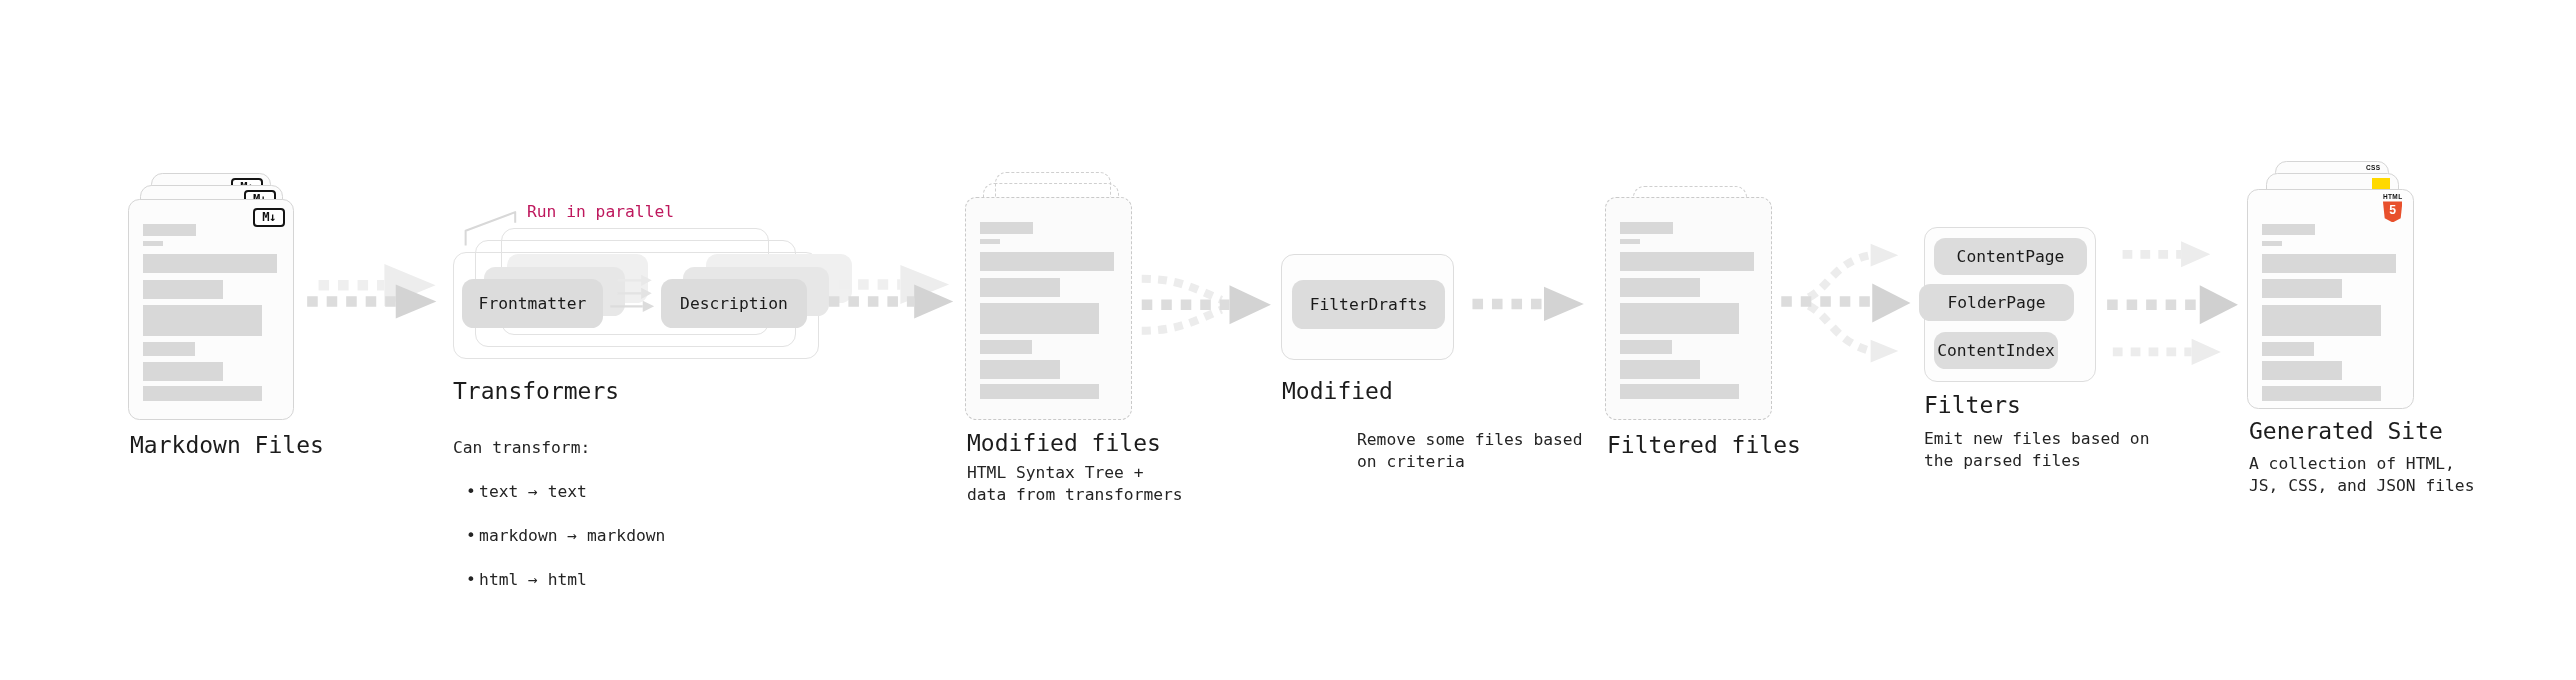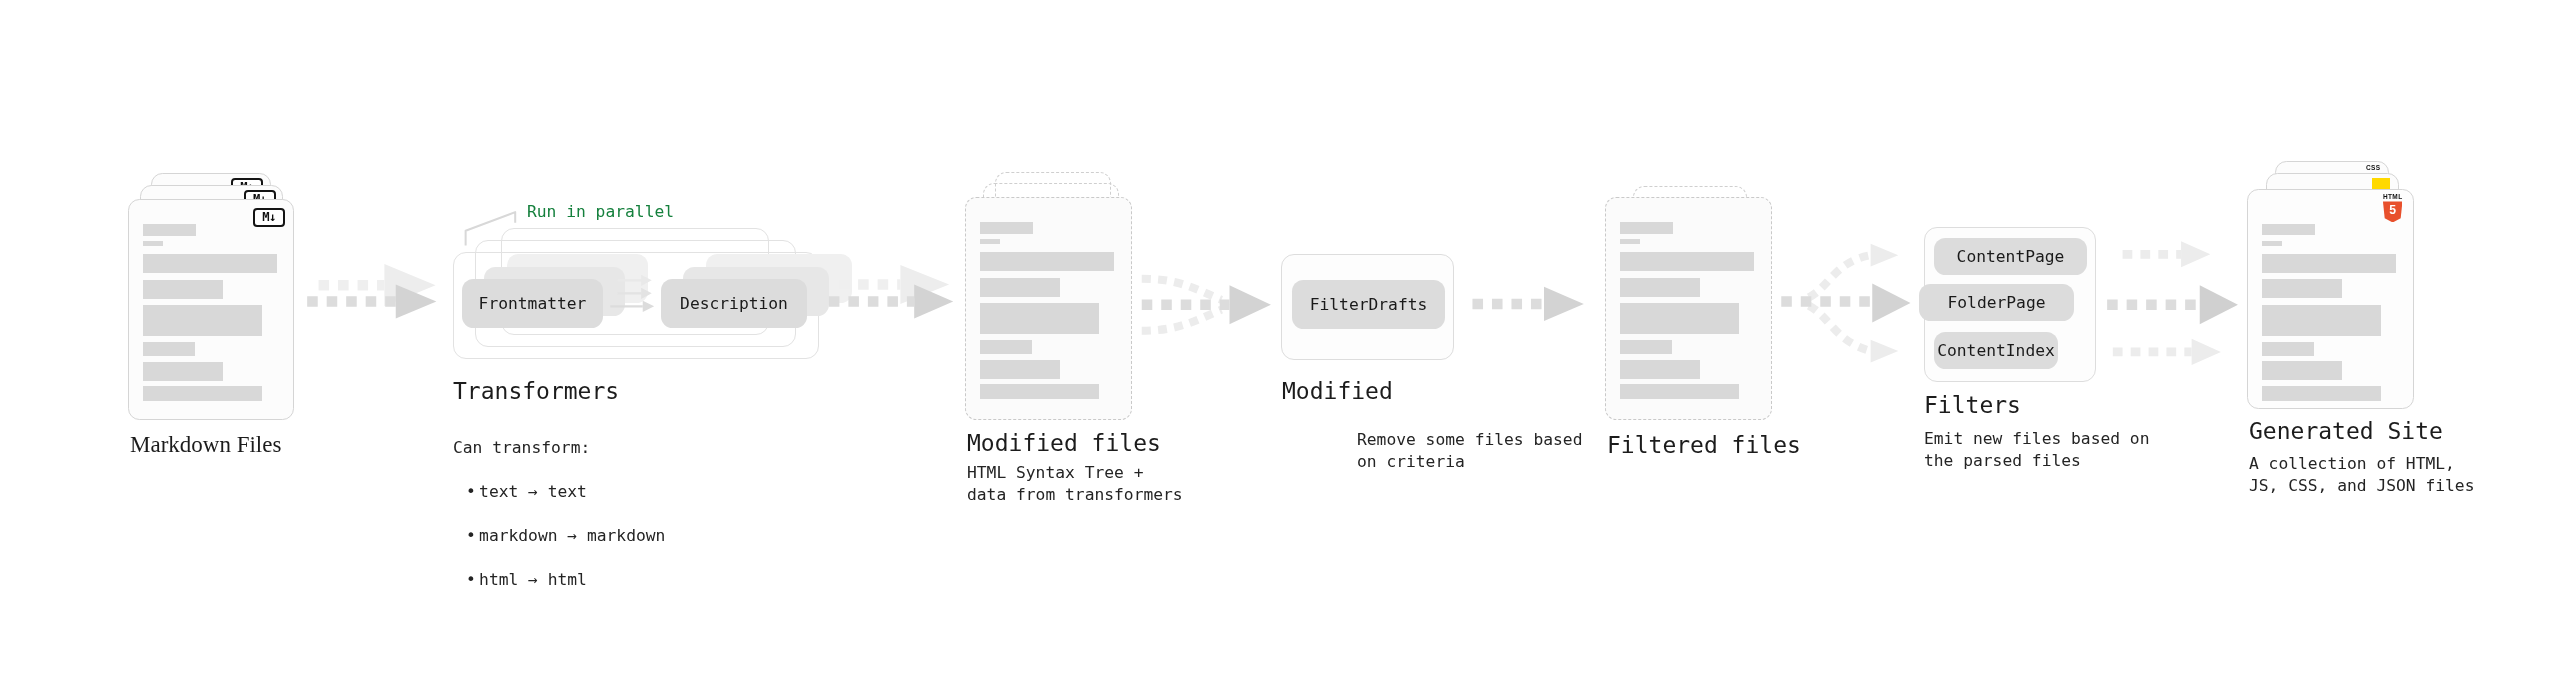--- a/index.html
+++ b/index.html
@@ -25,21 +25,21 @@
   .pill.g1{background:#e7e7e7;}
   .pill.g2{background:#f0f0f0;}
   .obox{position:absolute;border:1.6px solid #e2e2e2;border-radius:13px;background:transparent;box-sizing:border-box;}
   .panel{position:absolute;border:1.6px solid #dddddd;border-radius:13px;background:#fdfdfd;box-sizing:border-box;}
 
   
   .stage-label{position:absolute;font-size:23px;color:#1c1c1c;white-space:nowrap;}
   .stage-desc{position:absolute;font-size:16.3px;line-height:22px;color:#242424;white-space:pre-line;}
   .bullet-row{display:flex;padding-left:9.8px;}
   .bullet-row .dot{width:16.3px;flex:0 0 16.3px;text-align:center;}
-  .note{position:absolute;font-size:16.3px;color:#15803d;white-space:nowrap;}
+  .note{position:absolute;font-size:16.3px;color:#be185d;white-space:nowrap;}
 
   
   .md-badge{position:absolute;border:2.4px solid #141414;border-radius:4.1px;background:#ffffff;color:#111111;font-weight:bold;font-size:12.2px;width:32px;height:18.7px;display:flex;align-items:center;justify-content:center;box-sizing:border-box;letter-spacing:-0.8px;}
   .css-icon{position:absolute;width:18px;text-align:center;font-family:"Liberation Sans",sans-serif;}
   .css-icon .t{font-size:6.5px;font-weight:bold;color:#111;line-height:6.5px;letter-spacing:0.4px;}
   .css-icon .u{height:2.4px;background:#2861e9;margin-top:0.8px;}
   .js-icon{position:absolute;width:18px;height:10.6px;background:#ffd900;}
   .html5-icon{position:absolute;width:21px;text-align:center;font-family:"Liberation Sans",sans-serif;}
   .html5-icon .t{font-size:6.5px;font-weight:bold;color:#111;line-height:7.3px;letter-spacing:0.4px;}
   .html5-icon .shield{width:19.5px;height:21px;margin:0.8px auto 0;background:#e8502c;clip-path:polygon(0 0,100% 0,91% 80%,50% 100%,9% 80%);color:#ffffff;font-weight:bold;font-size:12.2px;line-height:19.5px;}
@@ -64,21 +64,21 @@
         <div class="bar b1"></div>
           <div class="bar b2"></div>
         <div class="bar b3"></div>
           <div class="bar b4"></div>
         <div class="bar b5"></div>
           <div class="bar b6"></div>
         <div class="bar b7"></div>
           <div class="bar b8"></div>
       </div>
     </div>
-    <div class="stage-label" style="left:130px;top:432px;font-family:Liberation Serif, serif;">Markdown Files</div>
+    <div class="stage-label" style="left:130px;top:432px;">Markdown Files</div>
   </div>
 
   <div>
     <div class="obox" style="left:501px;top:228px;width:268px;height:107px;"></div>
     <div class="obox" style="left:475px;top:240px;width:321px;height:107px;"></div>
     <div class="obox" style="left:453px;top:252px;width:366px;height:107px;"></div>
 
     <div class="pill g2" style="left:507px;top:254px;width:141px;height:49px;"></div>
     <div class="pill g2" style="left:706px;top:254px;width:146px;height:49px;"></div>
     <div class="pill g1" style="left:484px;top:267px;width:141px;height:49px;"></div>

